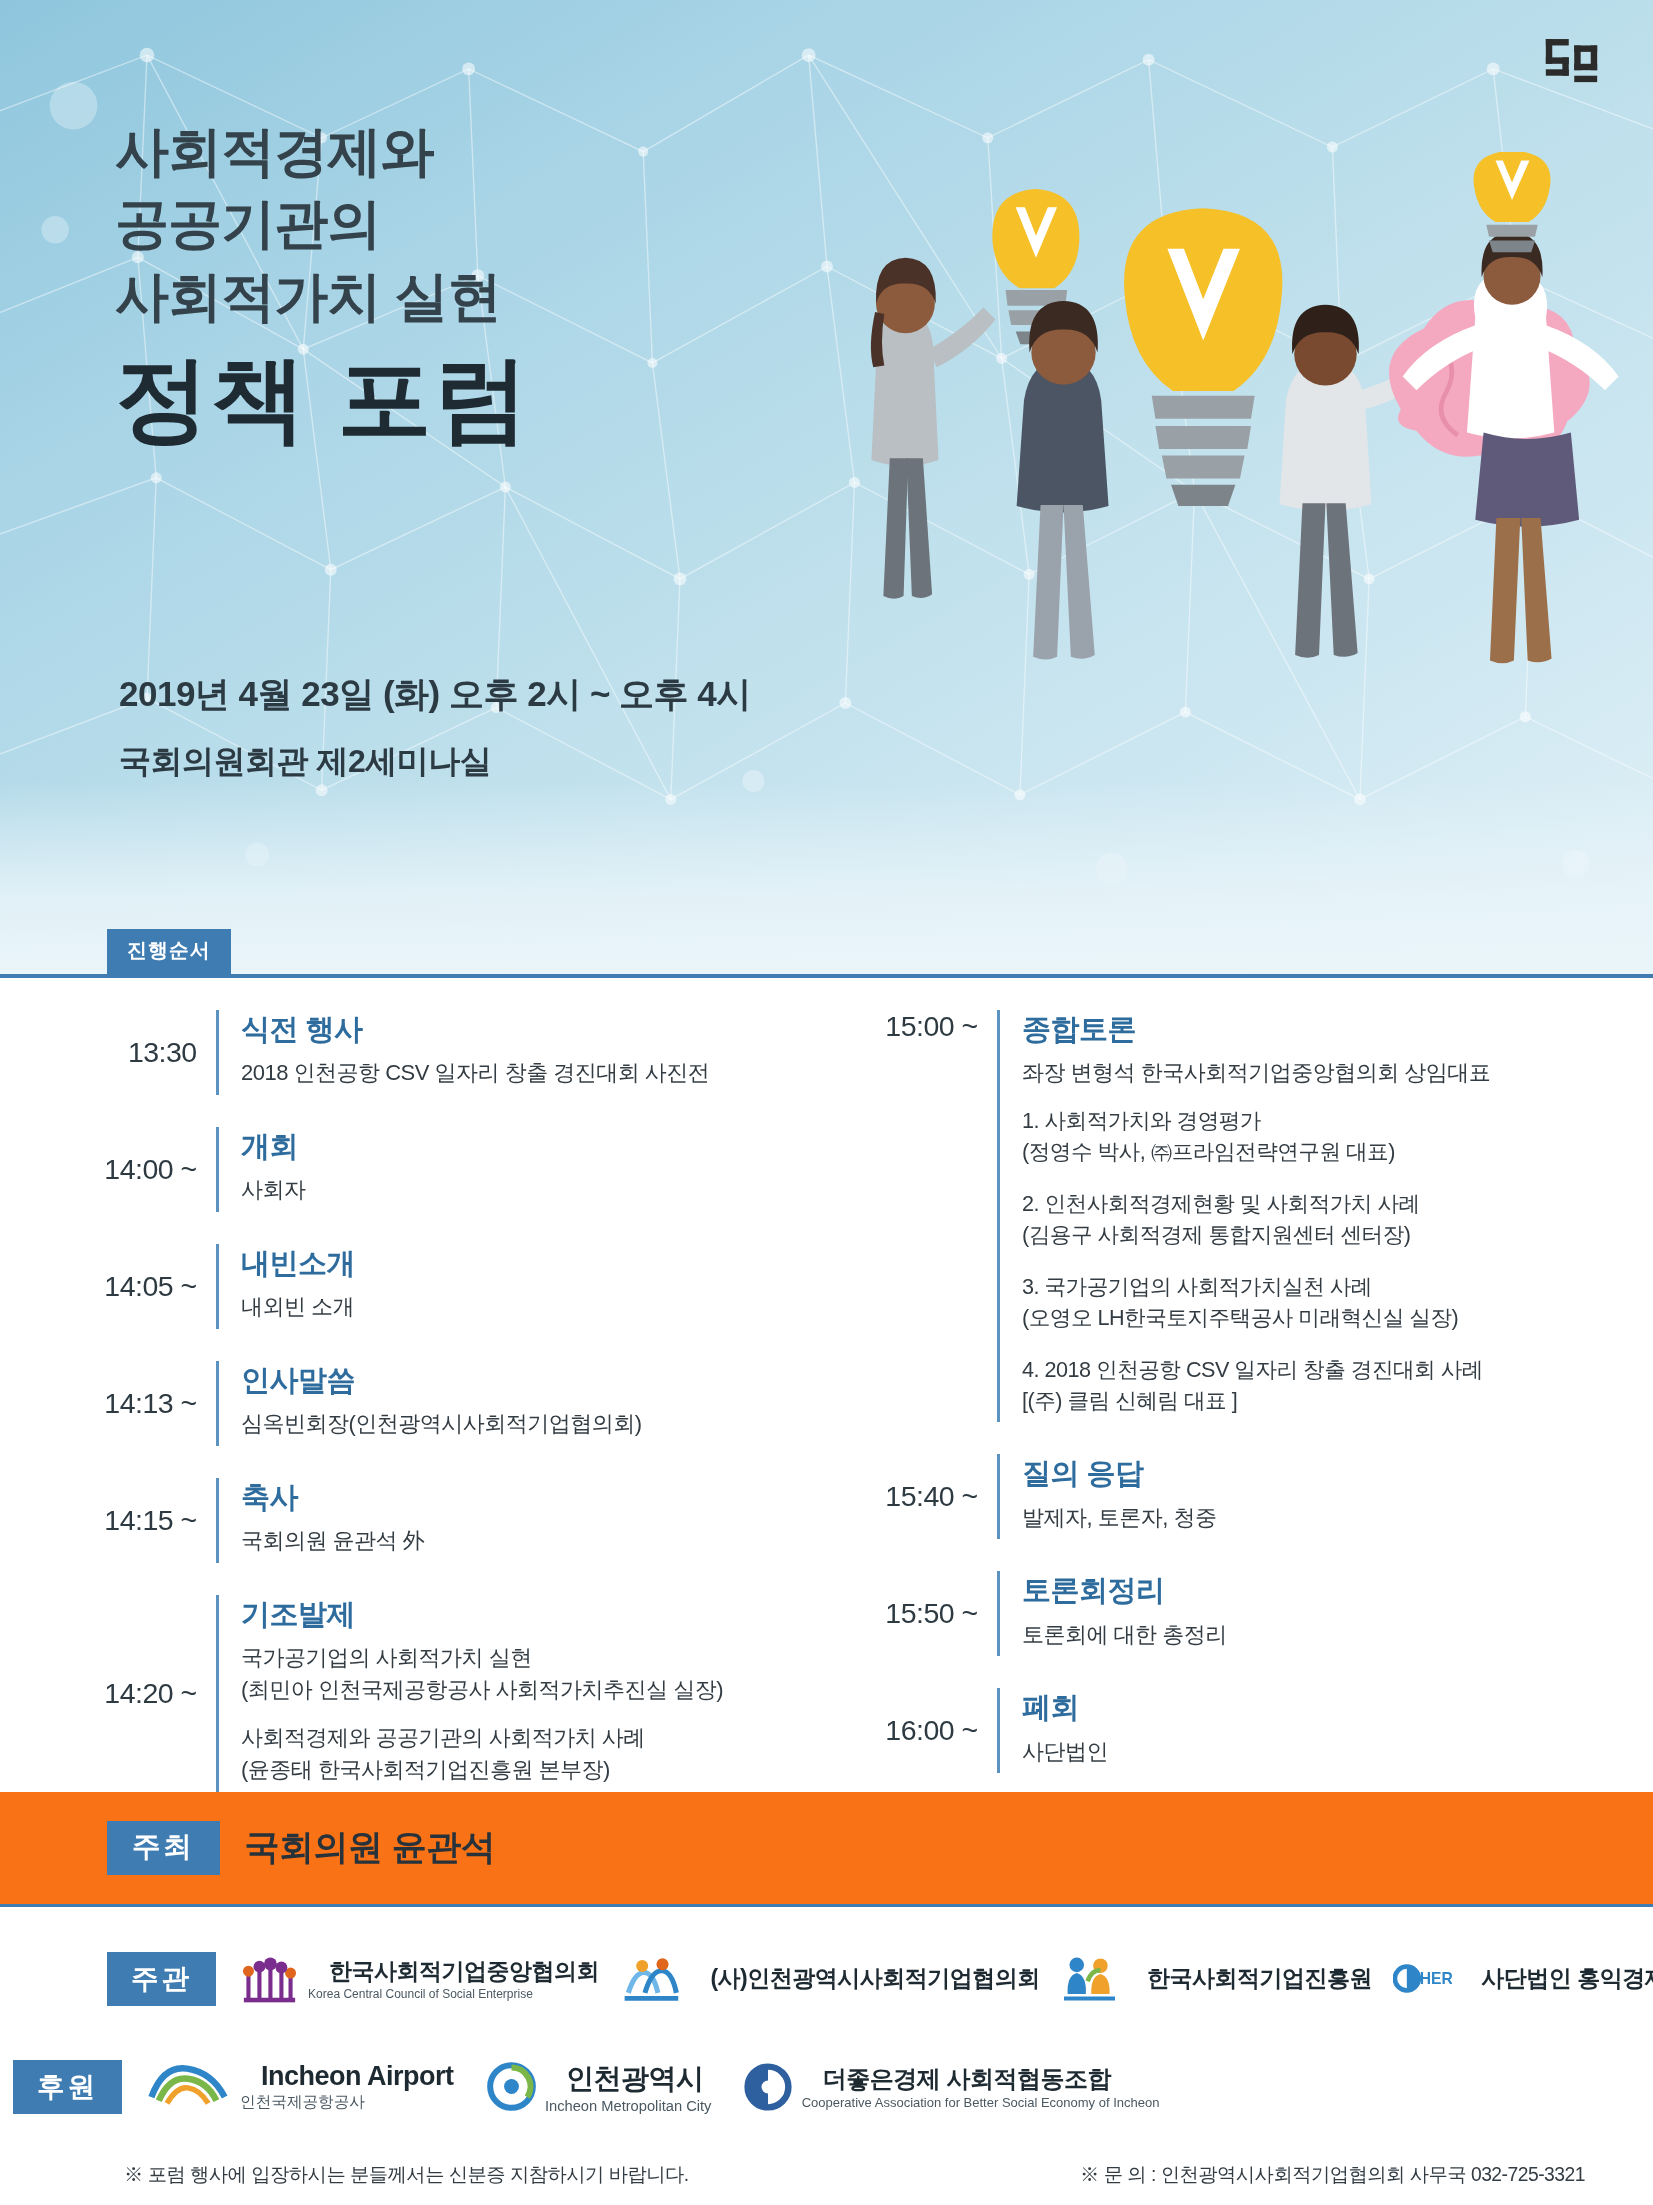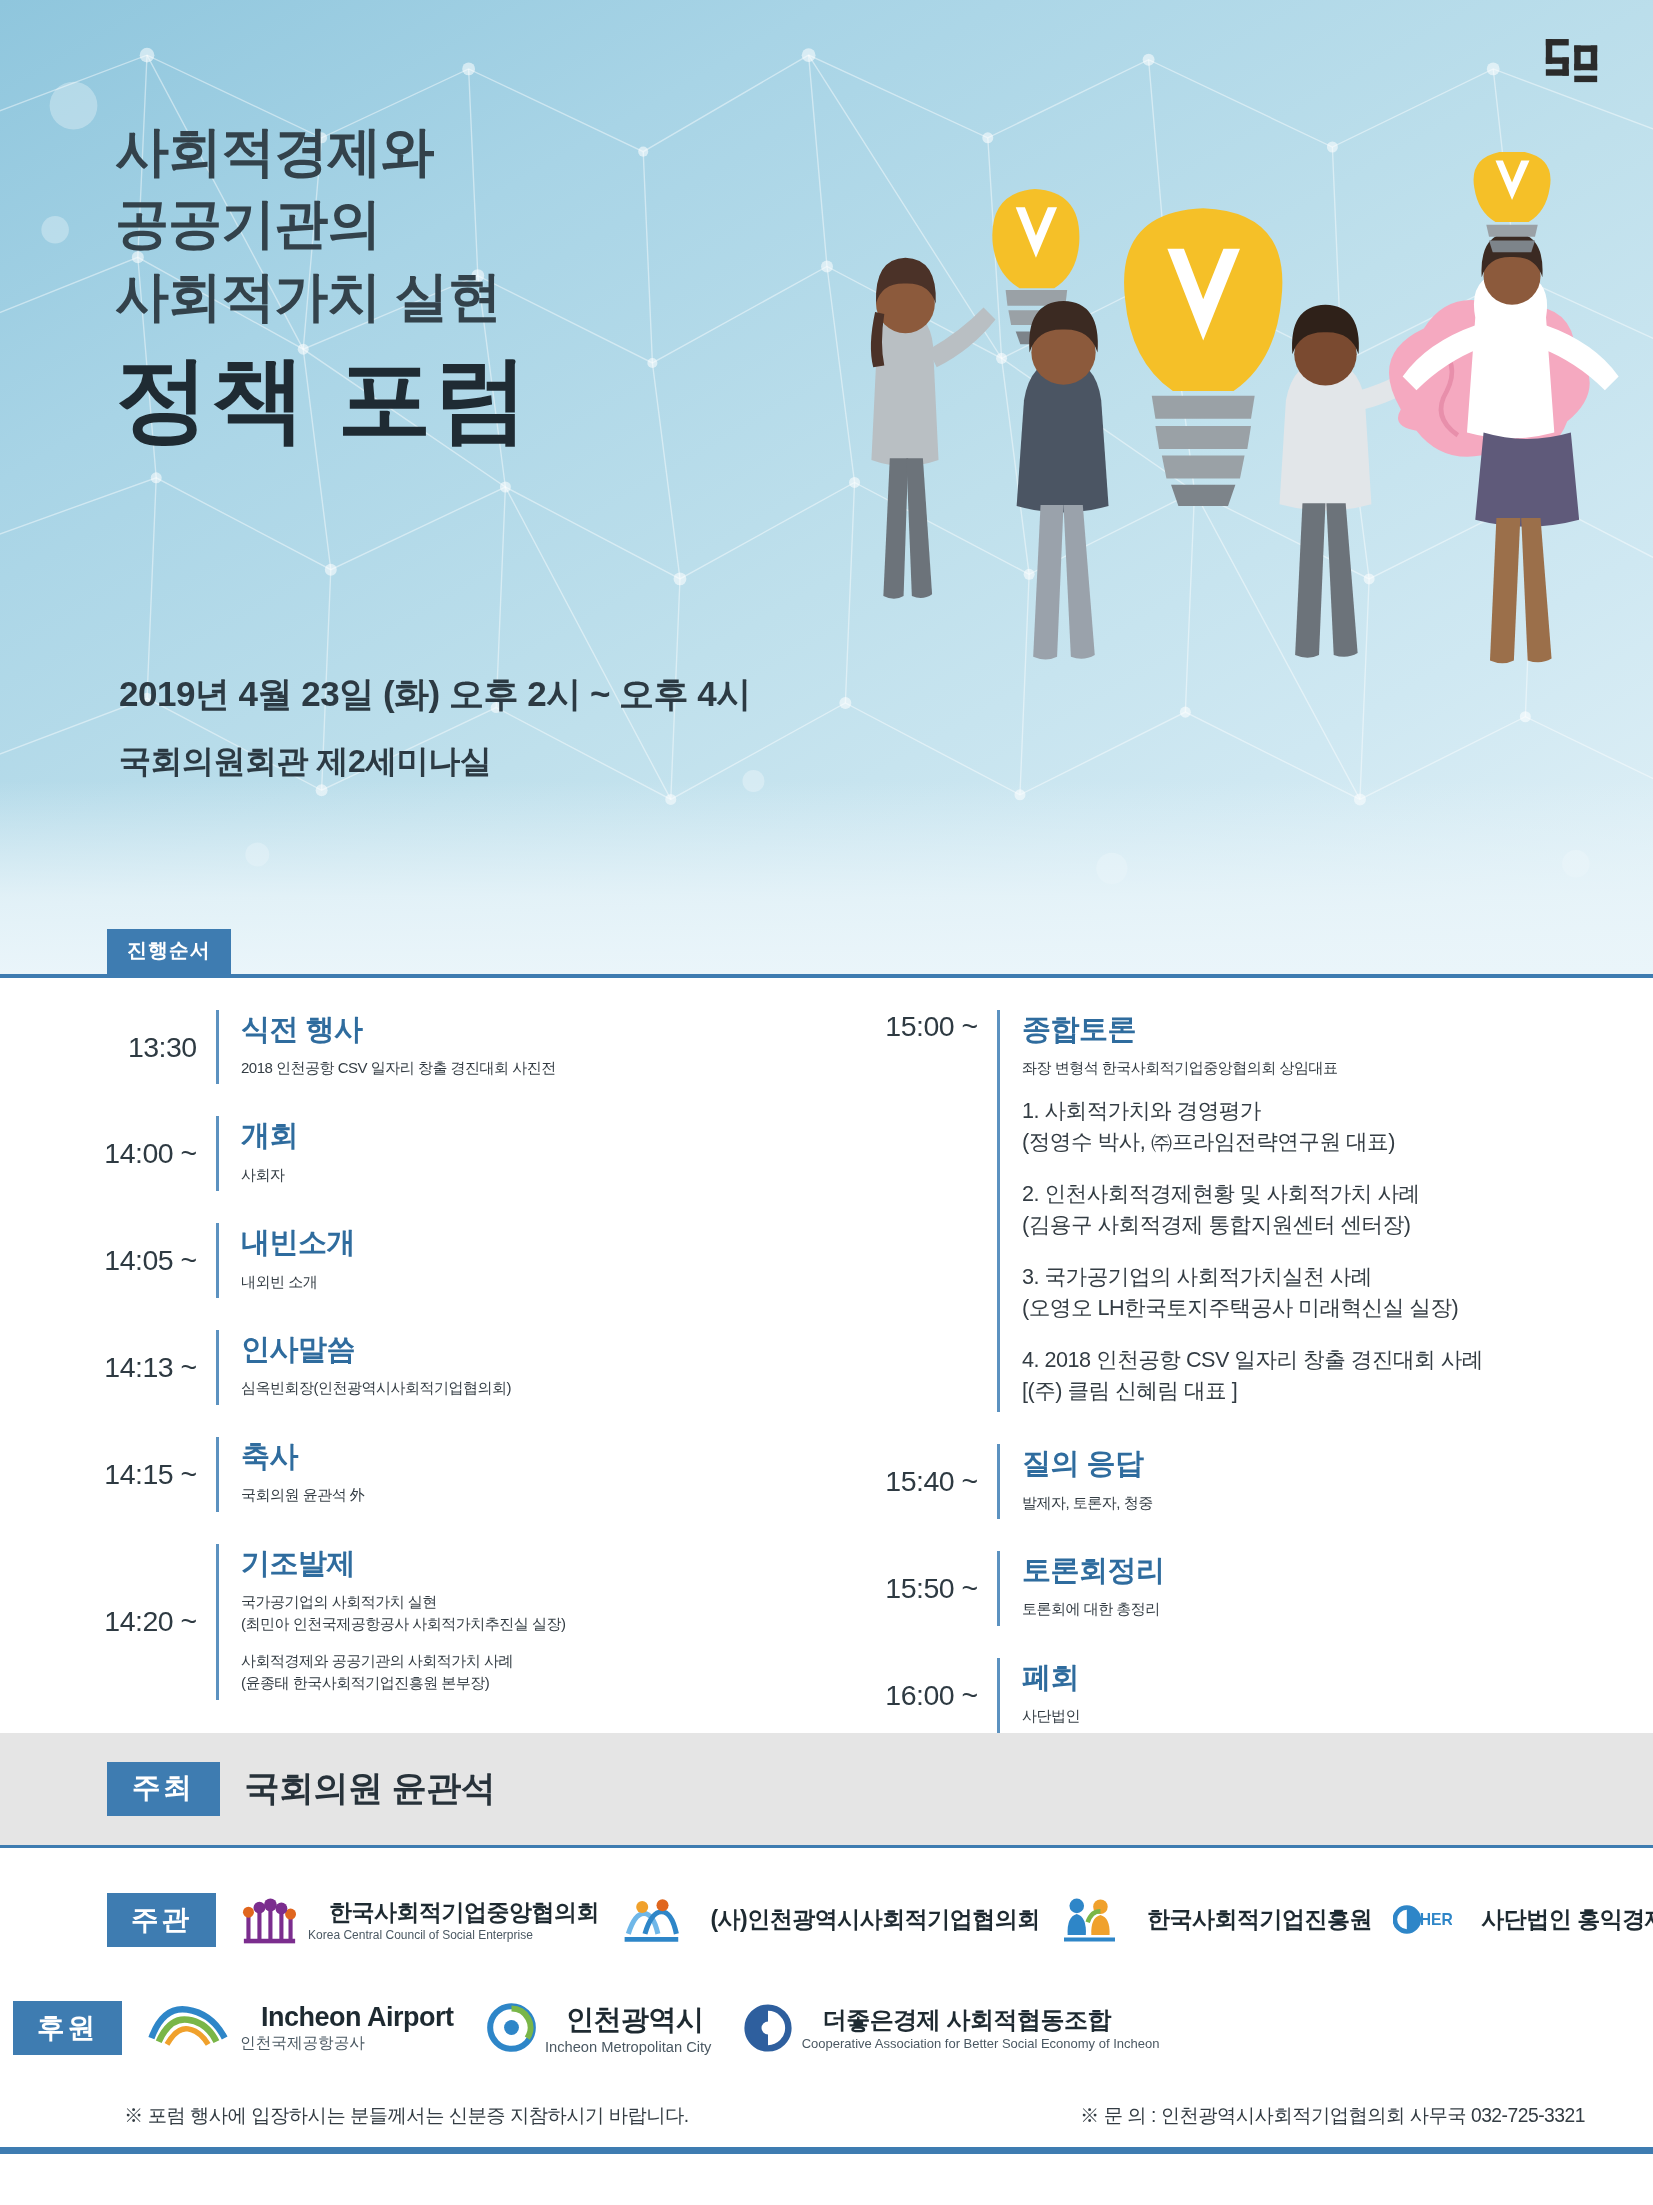--- a/index.html
+++ b/index.html
@@ -121,36 +121,36 @@
     border-left: 3.2px solid #5c92c0;
     padding-left: 22px;
     flex: 1;
     padding-bottom: 5.5px;
   }
   .item-title {
     font-size: 29px; font-weight: bold; color: #2f6c9e; letter-spacing: -0.5px;
     margin-bottom: 7.4px; white-space: nowrap;
   }
   .item-desc {
-    font-size: 15px; color: #333c43; line-height: 1.46; letter-spacing: -0.5px;
+    font-size: 22px; color: #333c43; line-height: 1.46; letter-spacing: -0.5px;
   }
   .item-desc + .item-desc { margin-top: 15.6px; }
   .block-gap { height: 32px; }
   .num-list { margin-top: 6.4px; }
   .num-list .li { font-size: 21.6px; color: #333c43; line-height: 1.46; letter-spacing: -0.5px; margin-top: 20px; }
   .num-list .li:first-child { margin-top: 15.6px; }
 
   
   .rowflex { display: flex; align-items: center; }
 
   
   .host-band {
     display: flex; align-items: center;
     padding: 29px 0 29px 107px;
-    background: #e5e5e5;
+    background: #f97316;
   }
   .host-tag {
     background: #3e7cb1; color: #fff; font-weight: bold; font-size: 28.5px;
     padding: 7.4px 25px 9.2px 25px; letter-spacing: 2.8px; white-space: nowrap;
   }
   .host-name {
     font-size: 35px; font-weight: bold; color: #27323a; margin-left: 25px; letter-spacing: -0.5px;
     white-space: nowrap;
   }
 

